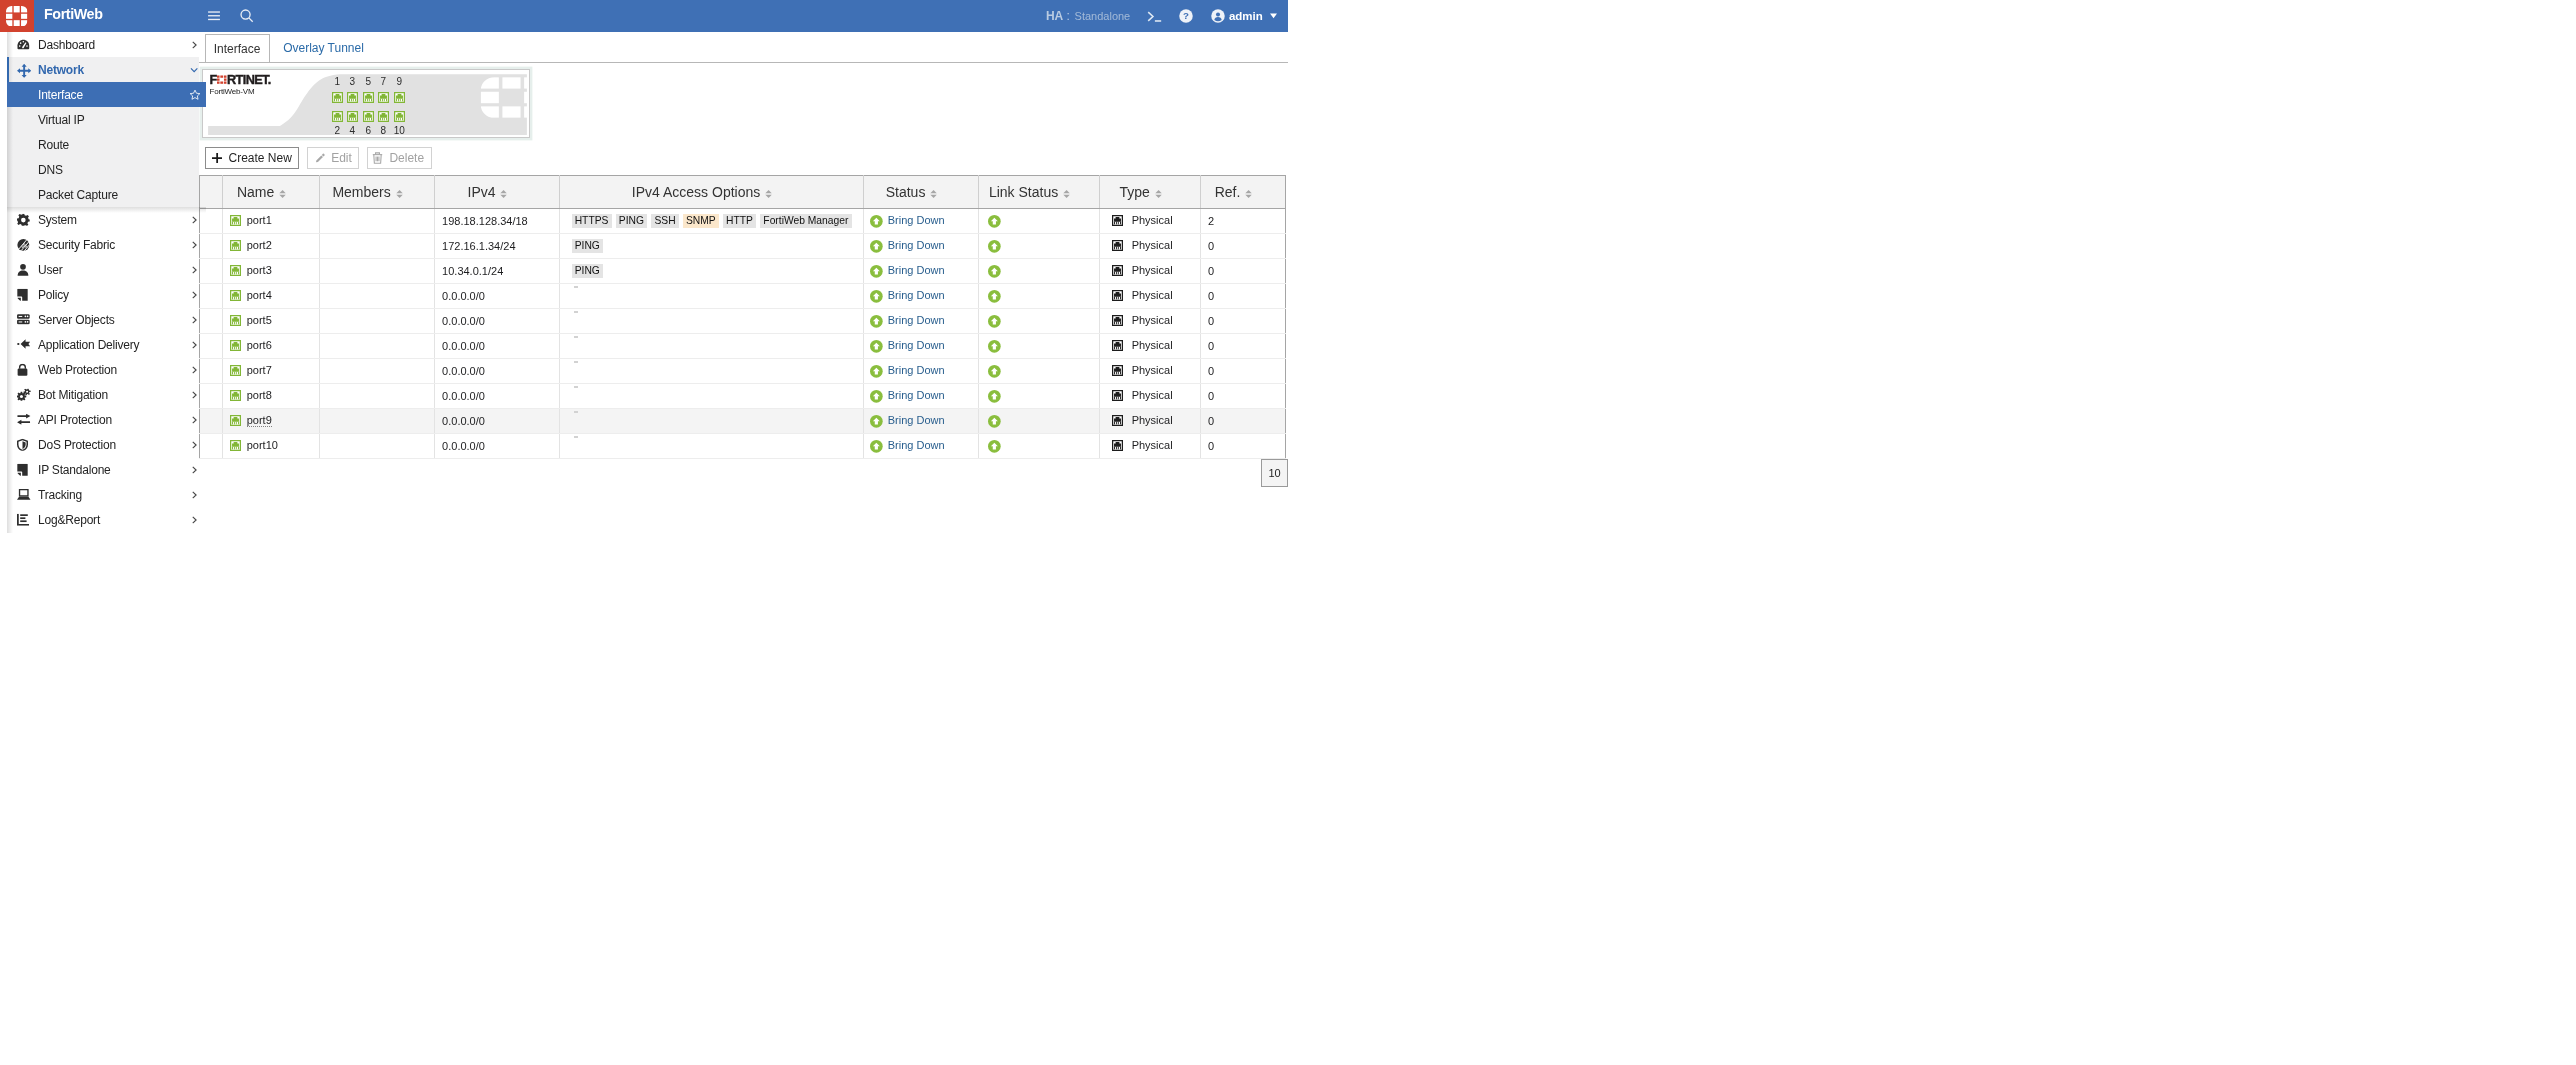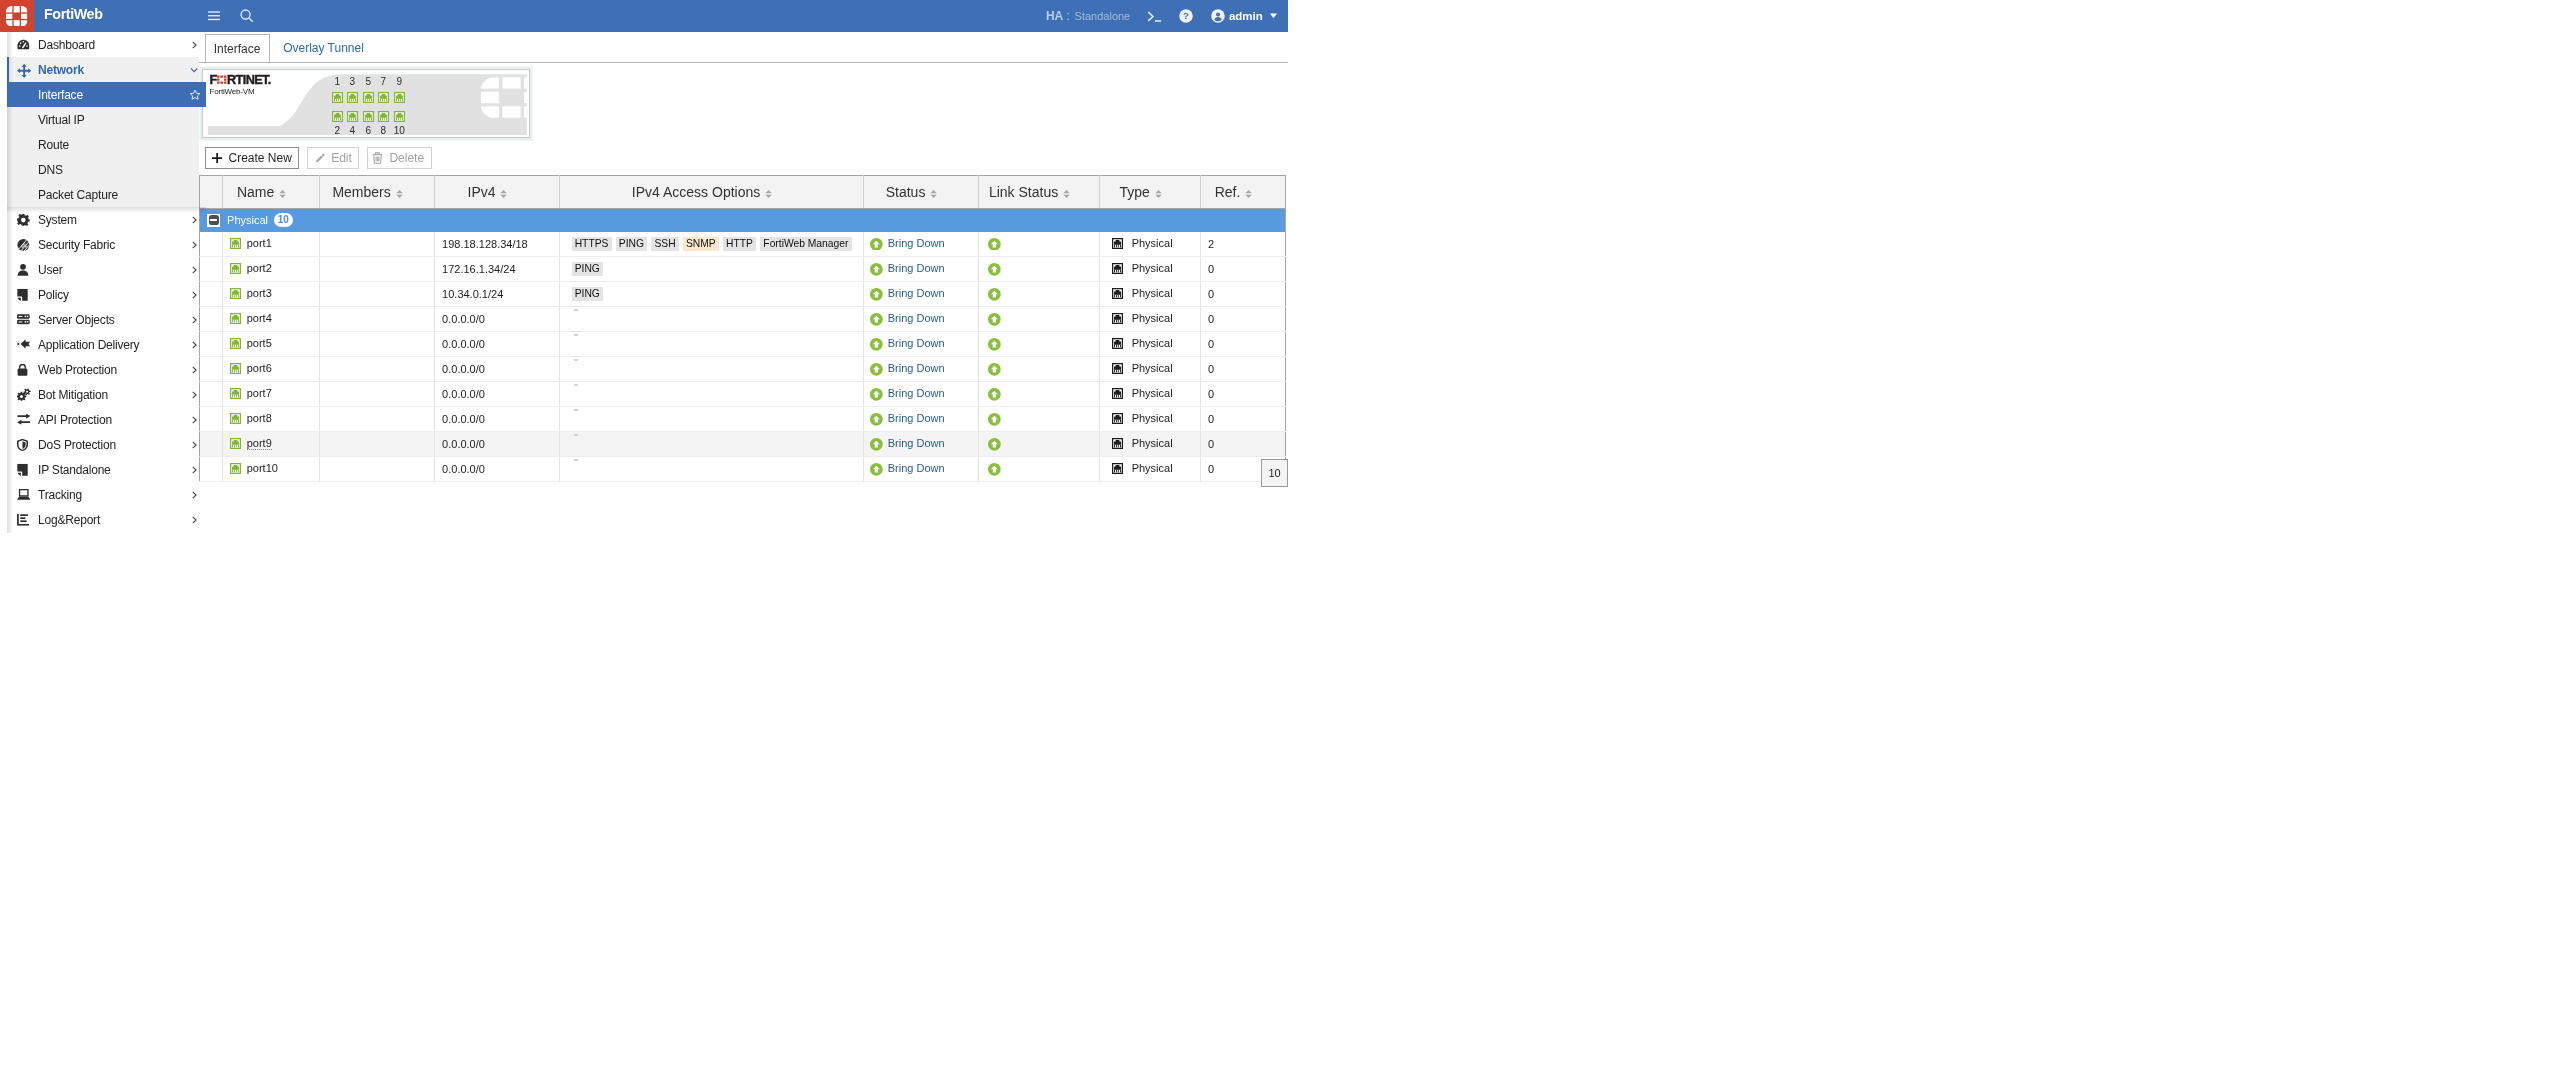--- a/index.html
+++ b/index.html
@@ -553,23 +553,20 @@
                 <path fill="#a6a6a6" d="M4.5 0 L8.6 4.2 L0.4 4.2 Z"></path>
                 <path fill="#a6a6a6" d="M4.5 10 L0.4 5.8 L8.6 5.8 Z"></path>
               </svg></th>
             <th>Ref.<svg class="sort" width="7.1" height="8" viewBox="0 0 9 10">
                 <path fill="#a6a6a6" d="M4.5 0 L8.6 4.2 L0.4 4.2 Z"></path>
                 <path fill="#a6a6a6" d="M4.5 10 L0.4 5.8 L8.6 5.8 Z"></path>
               </svg></th>
           </tr>
         </thead>
   <tbody id="tb">
-<tr class="grow">
-            <td colspan="9" style="padding-left:7px;"><span class="minusbox"><i></i></span><span style="font-size:11px;">Physical</span><span class="pill">10</span></td>
-          </tr>
 <tr class="prow">
             <td></td>
             <td><span class="pico"><svg width="11" height="11" viewBox="0 0 14 14">
                   <rect x="0.8" y="0.8" width="12.4" height="12.4" fill="#fff" stroke="#82b636" stroke-width="1.6"></rect>
                   <path fill="#82b636" d="M2.6 4.5 L4.6 4.5 L4.6 2.6 L9.4 2.6 L9.4 4.5 L11.4 4.5 L11.4 8.5 L2.6 8.5 Z"></path>
                   <rect x="2.6" y="8.5" width="1.2" height="3.4" fill="#82b636"></rect>
                   <rect x="5.0" y="8.5" width="1.2" height="3.4" fill="#82b636"></rect>
                   <rect x="7.4" y="8.5" width="1.2" height="3.4" fill="#82b636"></rect>
                   <rect x="10.2" y="8.5" width="1.2" height="3.4" fill="#82b636"></rect>
                 </svg></span>port1</td>

